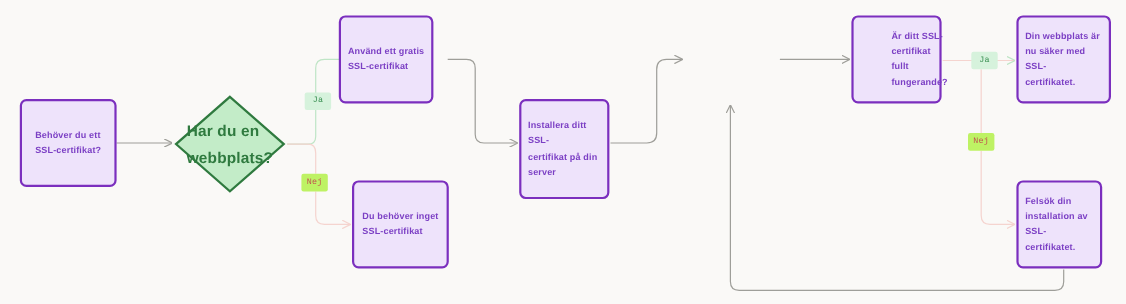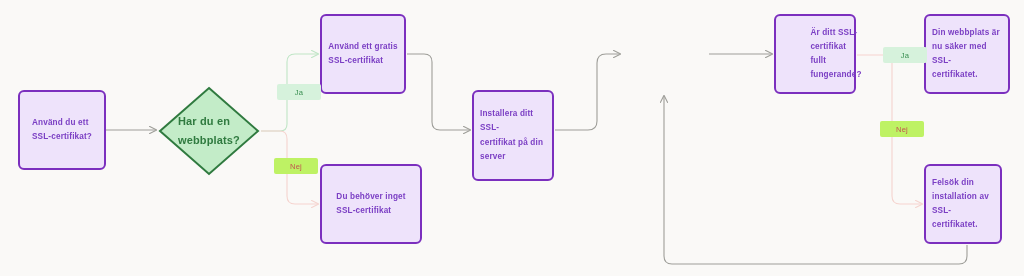--- a/index.html
+++ b/index.html
@@ -44,21 +44,21 @@
     color: #7b3fc4;
     font-size: 8.2px;
     line-height: 1.72;
     letter-spacing: 0.15px;
     padding: 3px 6px;
   }
   .node-decision {
     background: transparent;
     border: none;
     color: #2f7a3f;
-    font-size: 11px;
+    font-size: 14px;
     line-height: 1.72;
     letter-spacing: 0.15px;
   }
   .diamond-shape {
     position: absolute;
     left: 0;
     top: 0;
     width: 100%;
     height: 100%;
     z-index: -1;
@@ -71,21 +71,22 @@
   .edge-label {
     position: absolute;
     box-sizing: border-box;
     display: flex;
     align-items: center;
     justify-content: center;
     font-size: 7.6px;
     letter-spacing: 0.2px;
     border-radius: 2px;
     z-index: 3;
-    padding: 2px 22px;
+    padding: 2px 12px;
+    font-family: Liberation Mono, monospace;
   }
   .edge-label-yes {
     background: #d6f2dc;
     color: #3a8f52;
   }
   .edge-label-no {
     background: #bef264;
     color: #c0564f;
   }
 </style>
@@ -120,38 +121,38 @@
     <path d="M 709 54 L 772 54" fill="none" stroke="#9e9e99" stroke-width="1.1" marker-end="url(#ah-gray)"></path>
 
     <path d="M 857 55 L 922 55" fill="none" stroke="#f5d4cf" stroke-width="1.1" marker-end="url(#ah-green)"></path>
 
     <path d="M 892 63 L 892 121 M 892 137 L 892 196 Q 892 204 900 204 L 922 204" fill="none" stroke="#f5d4cf" stroke-width="1.1" marker-end="url(#ah-red)"></path>
 
     <path d="M 967 245 L 967 256 Q 967 264 959 264 L 672 264 Q 664 264 664 256 L 664 96" fill="none" stroke="#9e9e99" stroke-width="1.1" marker-end="url(#ah-gray)"></path>
   </svg>
 
   <div class="node node-process" style="left:18px; top:90px; width:88px; height:80px;">
-    <span class="node-label-text">Använd du ett
+    <span class="node-label-text">Behöver du ett
 SSL-certifikat?</span>
   </div>
 
   <div class="node node-decision" style="left:158px; top:86px; width:102px; height:90px;">
     <svg class="diamond-shape" viewBox="0 0 102 90" preserveAspectRatio="none" xmlns="http://www.w3.org/2000/svg">
       <polygon points="51,2 100,45 51,88 2,45" fill="#c3ecc8" stroke="#2f7a3f" stroke-width="2"></polygon>
     </svg>
     <span class="node-label-text">Har du en
 webbplats?</span>
   </div>
 
-  <div class="node node-process" style="left:320px; top:14px; width:86px; height:80px;">
+  <div class="node node-process" style="left:308px; top:14px; width:86px; height:80px;">
     <span class="node-label-text">Använd ett gratis
 SSL-certifikat</span>
   </div>
 
-  <div class="node node-process" style="left:320px; top:164px; width:102px; height:80px;">
+  <div class="node node-process" style="left:320px; top:164px; width:88px; height:80px;">
     <span class="node-label-text">Du behöver inget
 SSL-certifikat</span>
   </div>
 
   <div class="node node-process" style="left:472px; top:90px; width:82px; height:91px;">
     <span class="node-label-text">Installera ditt SSL-
 certifikat på din
 server</span>
   </div>
 

